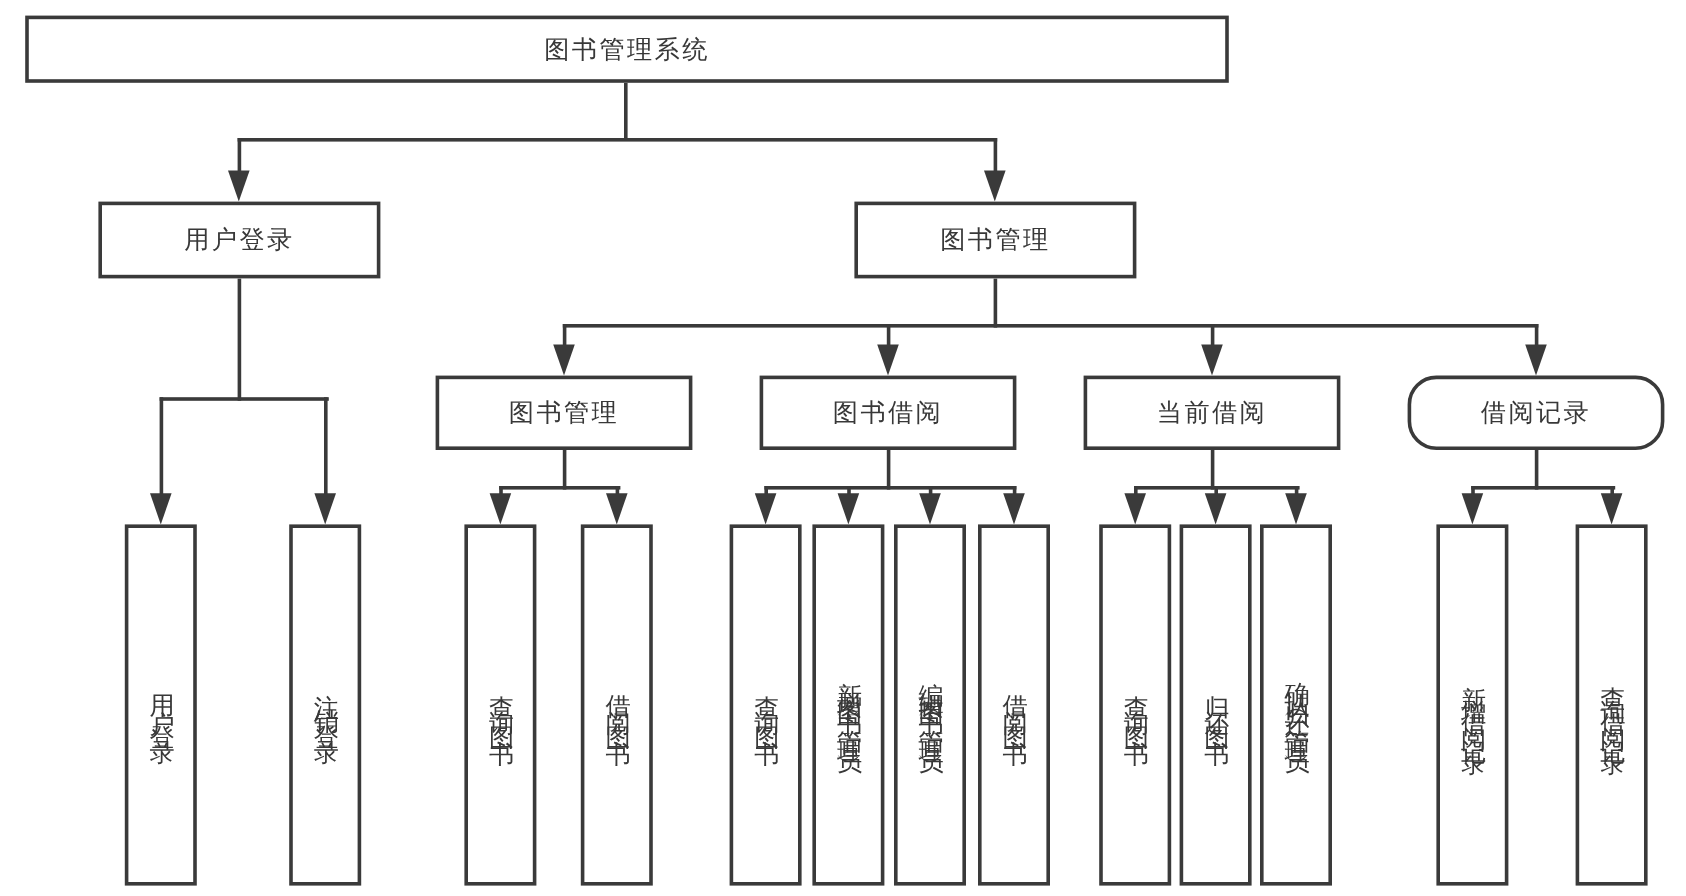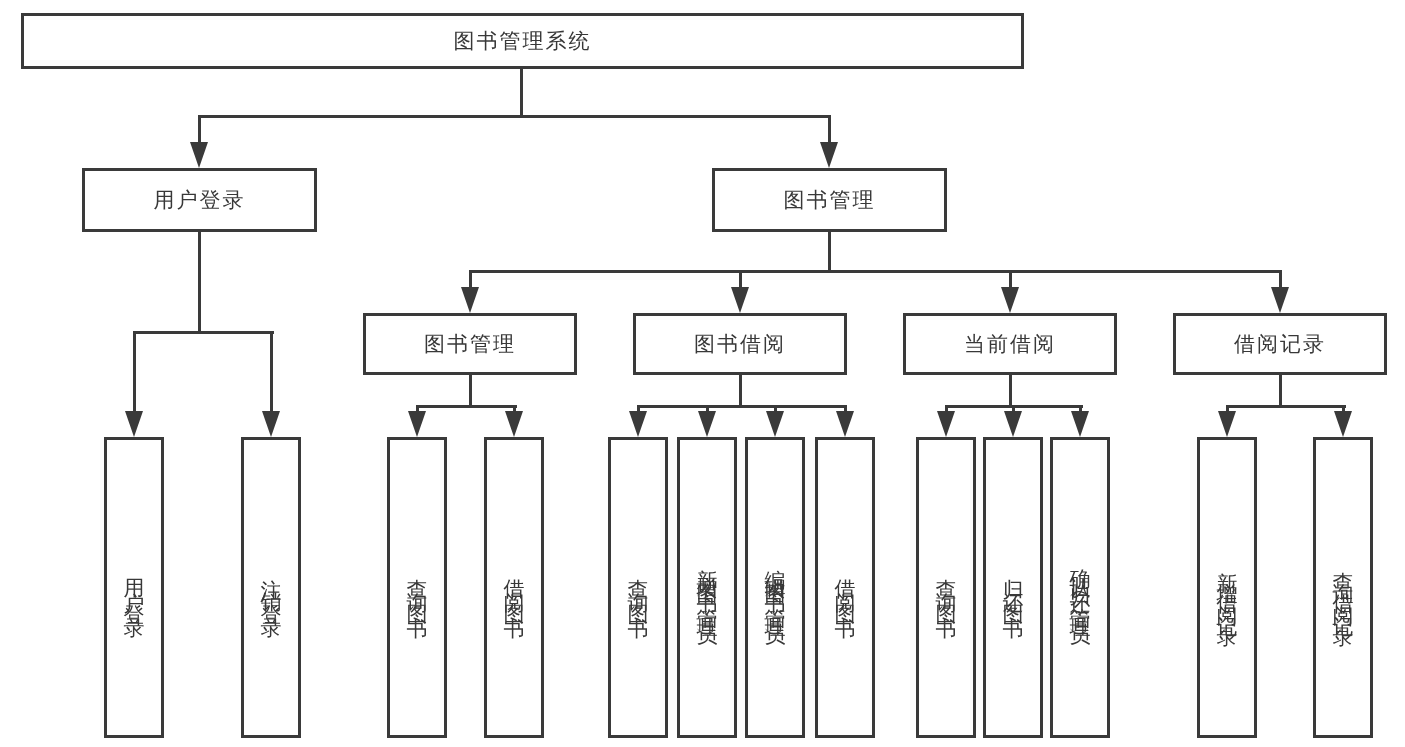--- a/index.html
+++ b/index.html
@@ -108,21 +108,21 @@
   <div class="vl" style="left:739px;  top:270px; height:19px;"></div>
   <div class="ar" style="left:731px;  top:287px;"></div>
   <div class="vl" style="left:1009px; top:270px; height:19px;"></div>
   <div class="ar" style="left:1001px; top:287px;"></div>
   <div class="vl" style="left:1279px; top:270px; height:19px;"></div>
   <div class="ar" style="left:1271px; top:287px;"></div>
 
   <div class="box" style="left:363px; top:313px; width:214px; height:62px;">图书管理</div>
   <div class="box" style="left:903px; top:313px; width:214px; height:62px;">当前借阅</div>
   <div class="box" style="left:633px; top:313px; width:214px; height:62px;">图书借阅</div>
-  <div class="box" style="left:1173px; top:313px; width:214px; height:62px;">借阅记录</div>
+  <div class="box" style="left:1173px; top:313px; width:214px; height:62px;border-radius:24px;">借阅记录</div>
 
   <div class="vl" style="left:469px; top:375px; height:33px;"></div>
   <div class="hl" style="left:416px; top:405px; width:101px;"></div>
   <div class="vl" style="left:416px; top:405px; height:8px;"></div>
   <div class="ar" style="left:408px; top:411px;"></div>
   <div class="vl" style="left:513px; top:405px; height:8px;"></div>
   <div class="ar" style="left:505px; top:411px;"></div>
 
   <div class="vl" style="left:739px; top:375px; height:33px;"></div>
   <div class="hl" style="left:637px; top:405px; width:210px;"></div>

